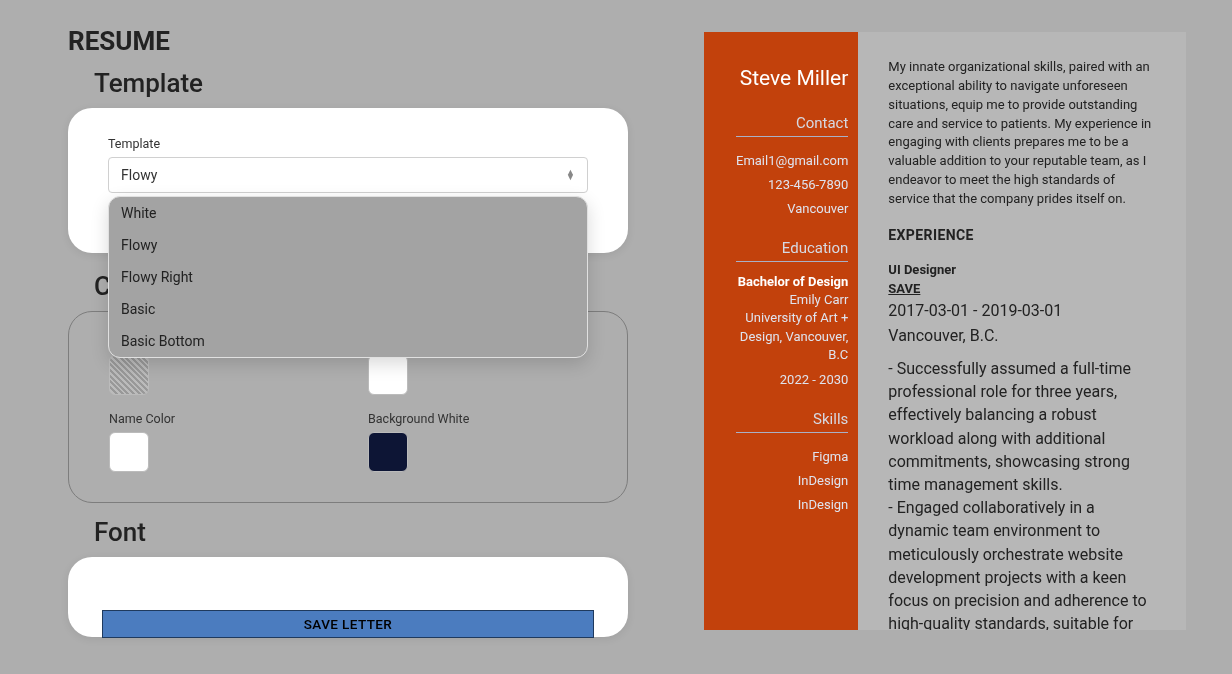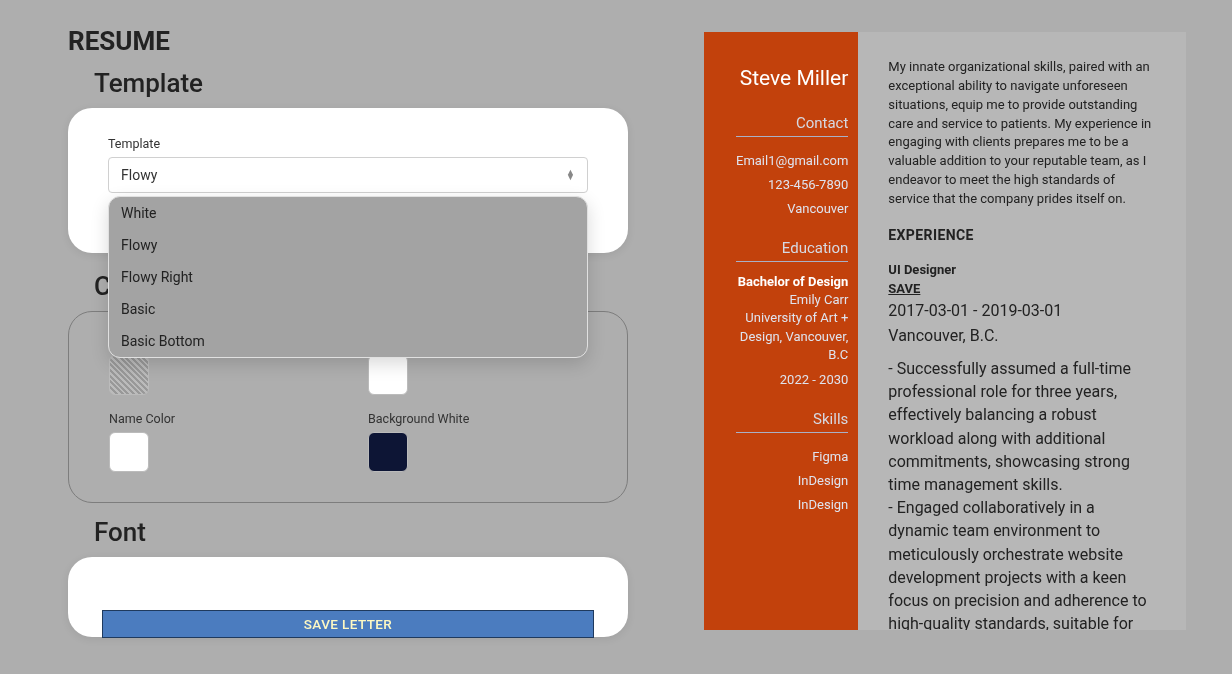--- a/index.html
+++ b/index.html
@@ -114,21 +114,21 @@
     .swatch.white { background: #fff; }
     .swatch.navy { background: #0d1535; }
     .save-btn {
       position: absolute;
       bottom: 36px;
       left: 34px;
       right: 34px;
       height: 28px;
       background: #4b7cbf;
       border: 1px solid #1f3a5e;
-      color: #fef9c3;
+      color: #000000;
       font-size: 13.5px;
       font-weight: 500;
       letter-spacing: 0.4px;
       display: flex;
       align-items: center;
       justify-content: center;
       cursor: pointer;
     }
     .divider {
       width: 1px;

